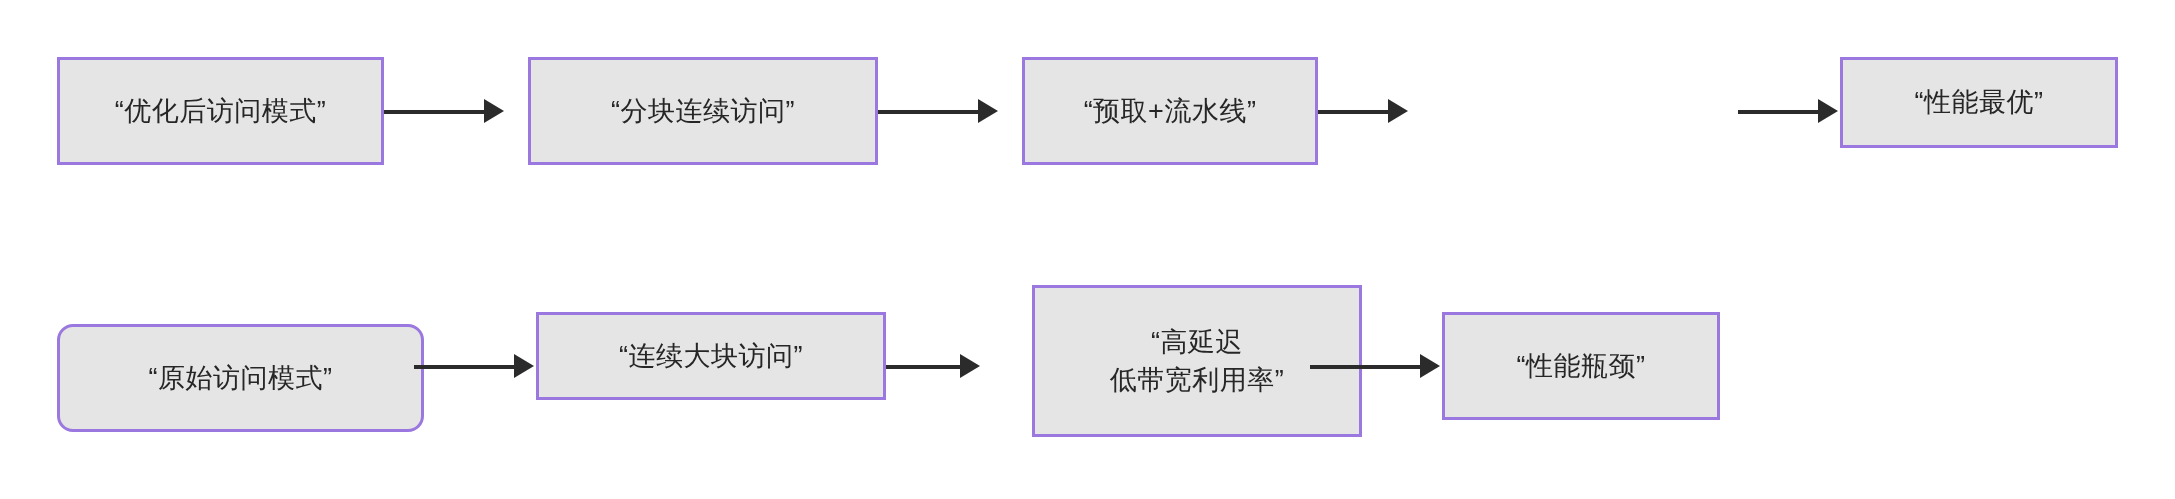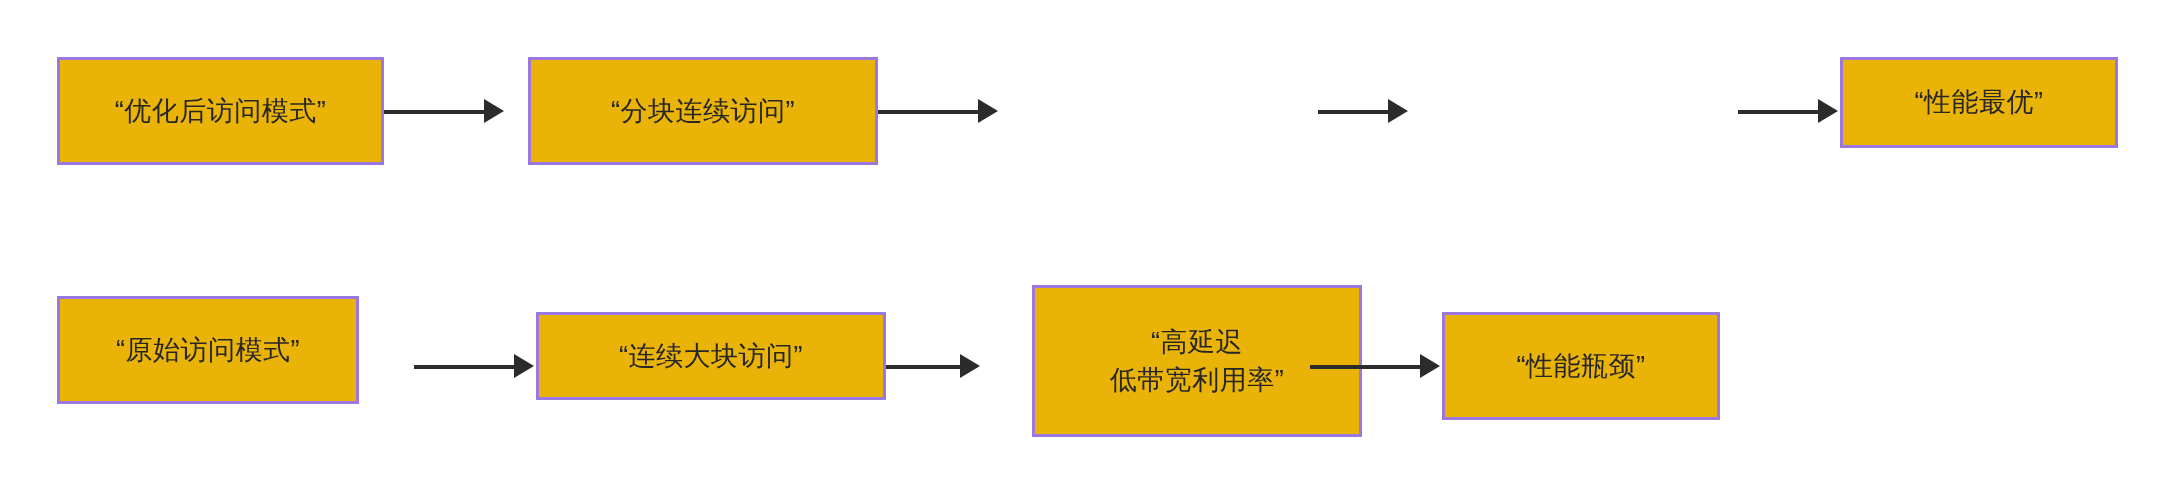--- a/index.html
+++ b/index.html
@@ -15,21 +15,21 @@
   }
   #canvas {
     position: relative;
     width: 2175px;
     height: 499px;
     background: #ffffff;
   }
   .node {
     position: absolute;
     box-sizing: border-box;
-    background: #eab308;
+    background: #e5e5e5;
     border: 3px solid #9a78e0;
     display: flex;
     align-items: center;
     justify-content: center;
     text-align: center;
     color: #262626;
     font-size: 27px;
     line-height: 1.42;
     letter-spacing: 0.5px;
     white-space: pre-line;
@@ -57,31 +57,32 @@
   <div class="node" style="left:57px; top:57px; width:327px; height:108px;">“优化后访问模式”</div>
 
   <div class="edge" style="left:384px; top:110px; width:100px;"></div>
   <div class="arrowhead" style="left:484px; top:99px;"></div>
 
   <div class="node" style="left:528px; top:57px; width:350px; height:108px;">“分块连续访问”</div>
 
   <div class="edge" style="left:878px; top:110px; width:100px;"></div>
   <div class="arrowhead" style="left:978px; top:99px;"></div>
 
+  <div class="node" style="left:1022px; top:57px; width:296px; height:108px;">“预取+流水线”</div>
 
   <div class="edge" style="left:1318px; top:110px; width:70px;"></div>
   <div class="arrowhead" style="left:1388px; top:99px;"></div>
 
 
   <div class="edge" style="left:1738px; top:110px; width:80px;"></div>
   <div class="arrowhead" style="left:1818px; top:99px;"></div>
 
   <div class="node" style="left:1840px; top:57px; width:278px; height:91px;">“性能最优”</div>
 
-  <div class="node" style="left:57px; top:296px; width:302px; height:108px;">“原始访问模式”</div>
+  <div class="node" style="left:57px; top:324px; width:367px; height:108px;border-radius:16px;">“原始访问模式”</div>
 
   <div class="edge" style="left:414px; top:365px; width:100px;"></div>
   <div class="arrowhead" style="left:514px; top:354px;"></div>
 
   <div class="node" style="left:536px; top:312px; width:350px; height:88px;">“连续大块访问”</div>
 
   <div class="edge" style="left:886px; top:365px; width:74px;"></div>
   <div class="arrowhead" style="left:960px; top:354px;"></div>
 
   <div class="node" style="left:1032px; top:285px; width:330px; height:152px;">“高延迟

